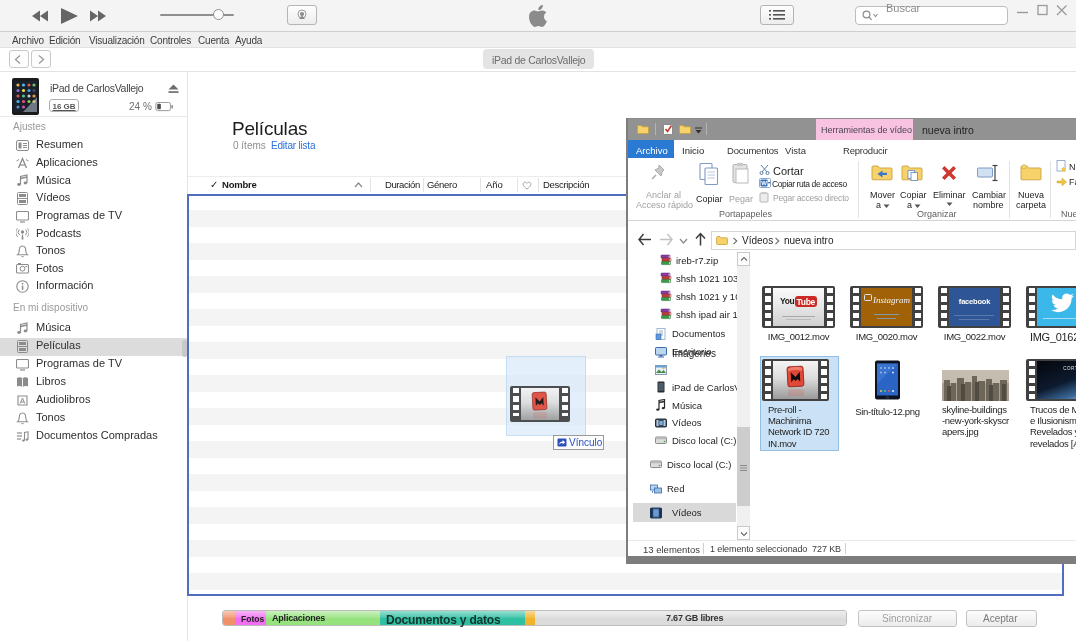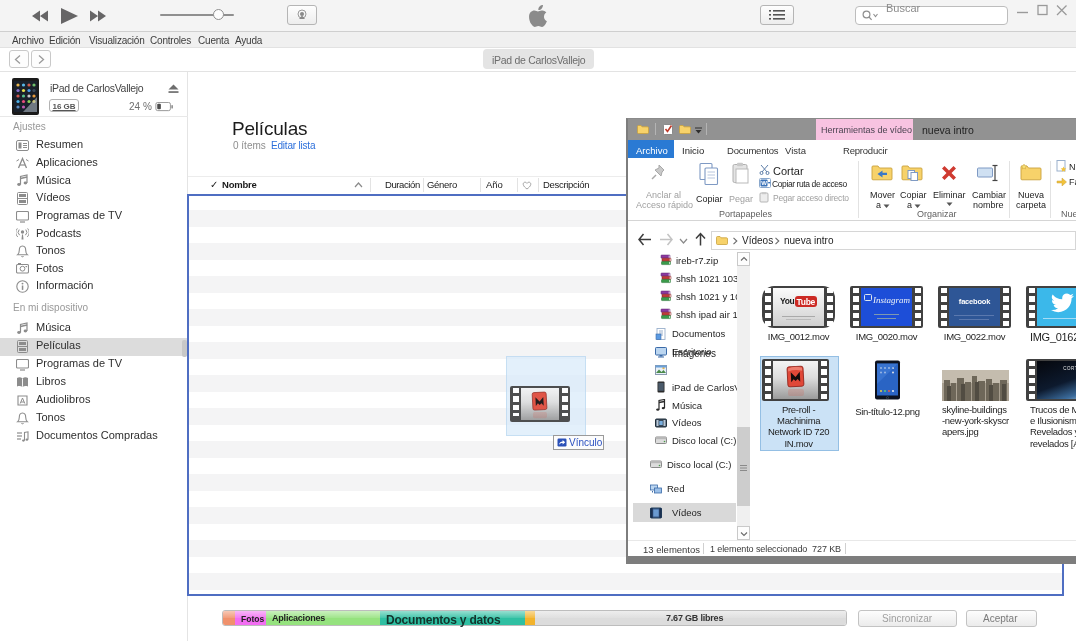--- a/index.html
+++ b/index.html
@@ -638,35 +638,35 @@
   </svg>
 
 <div class="abs" style="left:628px;top:540px;width:448px;height:16px;background:#fff;border-top:1px solid #e8e8e8;box-sizing:border-box;"></div>
 <div class="txt" style="left:643px;top:544px;font-size:9.5px;color:#3a3a3a;">13 elementos</div>
 <div class="abs" style="left:703px;top:543px;width:1px;height:11px;background:#d0d0d0;"></div>
 <div class="txt" style="left:710px;top:544px;font-size:9px;letter-spacing:-0.1px;color:#3a3a3a;">1 elemento seleccionado&nbsp; 727 KB</div>
 <div class="abs" style="left:845px;top:543px;width:1px;height:11px;background:#d0d0d0;"></div>
 
 <div class="abs" style="left:760px;top:356px;width:79px;height:95px;background:#cbe2f6;border:1px solid #94bfe4;box-sizing:border-box;"></div>
 
-<div class="film" style="left:762px;top:286px;border-radius:12px;">
+<div class="film" style="left:762px;top:286px;">
     <div class="holes hl"></div>
     <div class="holes hr"></div>
   <div class="screen" style="background:linear-gradient(#fbfbfb,#d0d0d0);">
     <div style="position:absolute;left:0;top:8px;width:100%;text-align:center;font-size:8.5px;font-weight:bold;letter-spacing:-0.3px;color:#1a1a1a;">You<span style="background:#cc2a24;color:#fff;border-radius:3px;padding:0.5px 2px;">Tube</span></div>
     <div style="position:absolute;left:9px;top:28px;width:33px;height:1.2px;background:#aaa;"></div>
     <div style="position:absolute;left:13px;top:30.5px;width:25px;height:1.2px;background:#bbb;"></div>
   </div>
 </div>
 <div class="txt" style="left:762px;top:331px;width:73px;text-align:center;font-size:9.5px;letter-spacing:-0.3px;color:#1e1e1e;">IMG_0012.mov</div>
 
 <div class="film" style="left:850px;top:286px;">
     <div class="holes hl"></div>
     <div class="holes hr"></div>
-  <div class="screen" style="background:#1d4ed8;">
+  <div class="screen" style="background:#a16207;">
     <div style="position:absolute;left:3px;top:6px;width:8px;height:7px;border:1px solid #dde6ee;border-radius:1.5px;box-sizing:border-box;"></div>
     <div style="position:absolute;left:12px;top:7px;font-size:9px;font-style:italic;color:#eef2f6;font-family:'Liberation Serif',serif;">Instagram</div>
     <div style="position:absolute;left:13px;top:26px;width:25px;height:1.2px;background:#7e99b0;"></div>
     <div style="position:absolute;left:16px;top:30px;width:19px;height:1.2px;background:#7e99b0;"></div>
   </div>
 </div>
 <div class="txt" style="left:850px;top:331px;width:73px;text-align:center;font-size:9.5px;letter-spacing:-0.3px;color:#1e1e1e;">IMG_0020.mov</div>
 
 <div class="film" style="left:938px;top:286px;">
     <div class="holes hl"></div>
@@ -699,21 +699,21 @@
           <rect x="1.5" y="1.5" width="16" height="20" rx="2" fill="#e04838" stroke="#8a1a12" stroke-width="0.8"></rect>
           <path d="M2.5 3 Q9 0.5 16.5 3 L16.5 6 Q9 4 2.5 6 Z" fill="#f08a7a" opacity="0.8"></path>
           <path d="M5 17 L5 7 L9.5 12 L14 7 L14 17 L11.5 14 L9.5 16 L7.5 14 Z" fill="#140c0c"></path>
         </g>
         <g opacity="0.18">
           <rect x="2" y="24" width="16" height="7" rx="2" fill="#e04838"></rect>
         </g>
       </svg>
   </div>
 </div>
-<div class="txt" style="left:768px;top:404px;font-size:9.5px;letter-spacing:-0.3px;color:#1e1e1e;line-height:11.2px;text-align:center;">Pre-roll -<br>Machinima<br>Network ID 720<br>IN.mov</div>
+<div class="txt" style="left:768px;top:404px;font-size:9.5px;letter-spacing:-0.3px;color:#1e1e1e;line-height:11.2px;">Pre-roll -<br>Machinima<br>Network ID 720<br>IN.mov</div>
 
 <div class="abs" style="left:853px;top:359px;width:69px;height:42px;background:#fff;"></div>
 <svg class="abs" style="left:874px;top:360px" width="27" height="40" viewBox="0 0 27 40">
     <rect x="1" y="0.5" width="25" height="39" rx="2" fill="#0c1220"></rect>
     <rect x="3" y="3.5" width="21" height="32" fill="#2a64c4"></rect>
     <g fill="#e8e8e8" opacity="0.95">
       <circle cx="7" cy="8" r="1"></circle>
       <circle cx="11" cy="8" r="1"></circle>
       <circle cx="15" cy="8" r="1"></circle>
       <circle cx="19" cy="8" r="1"></circle>

